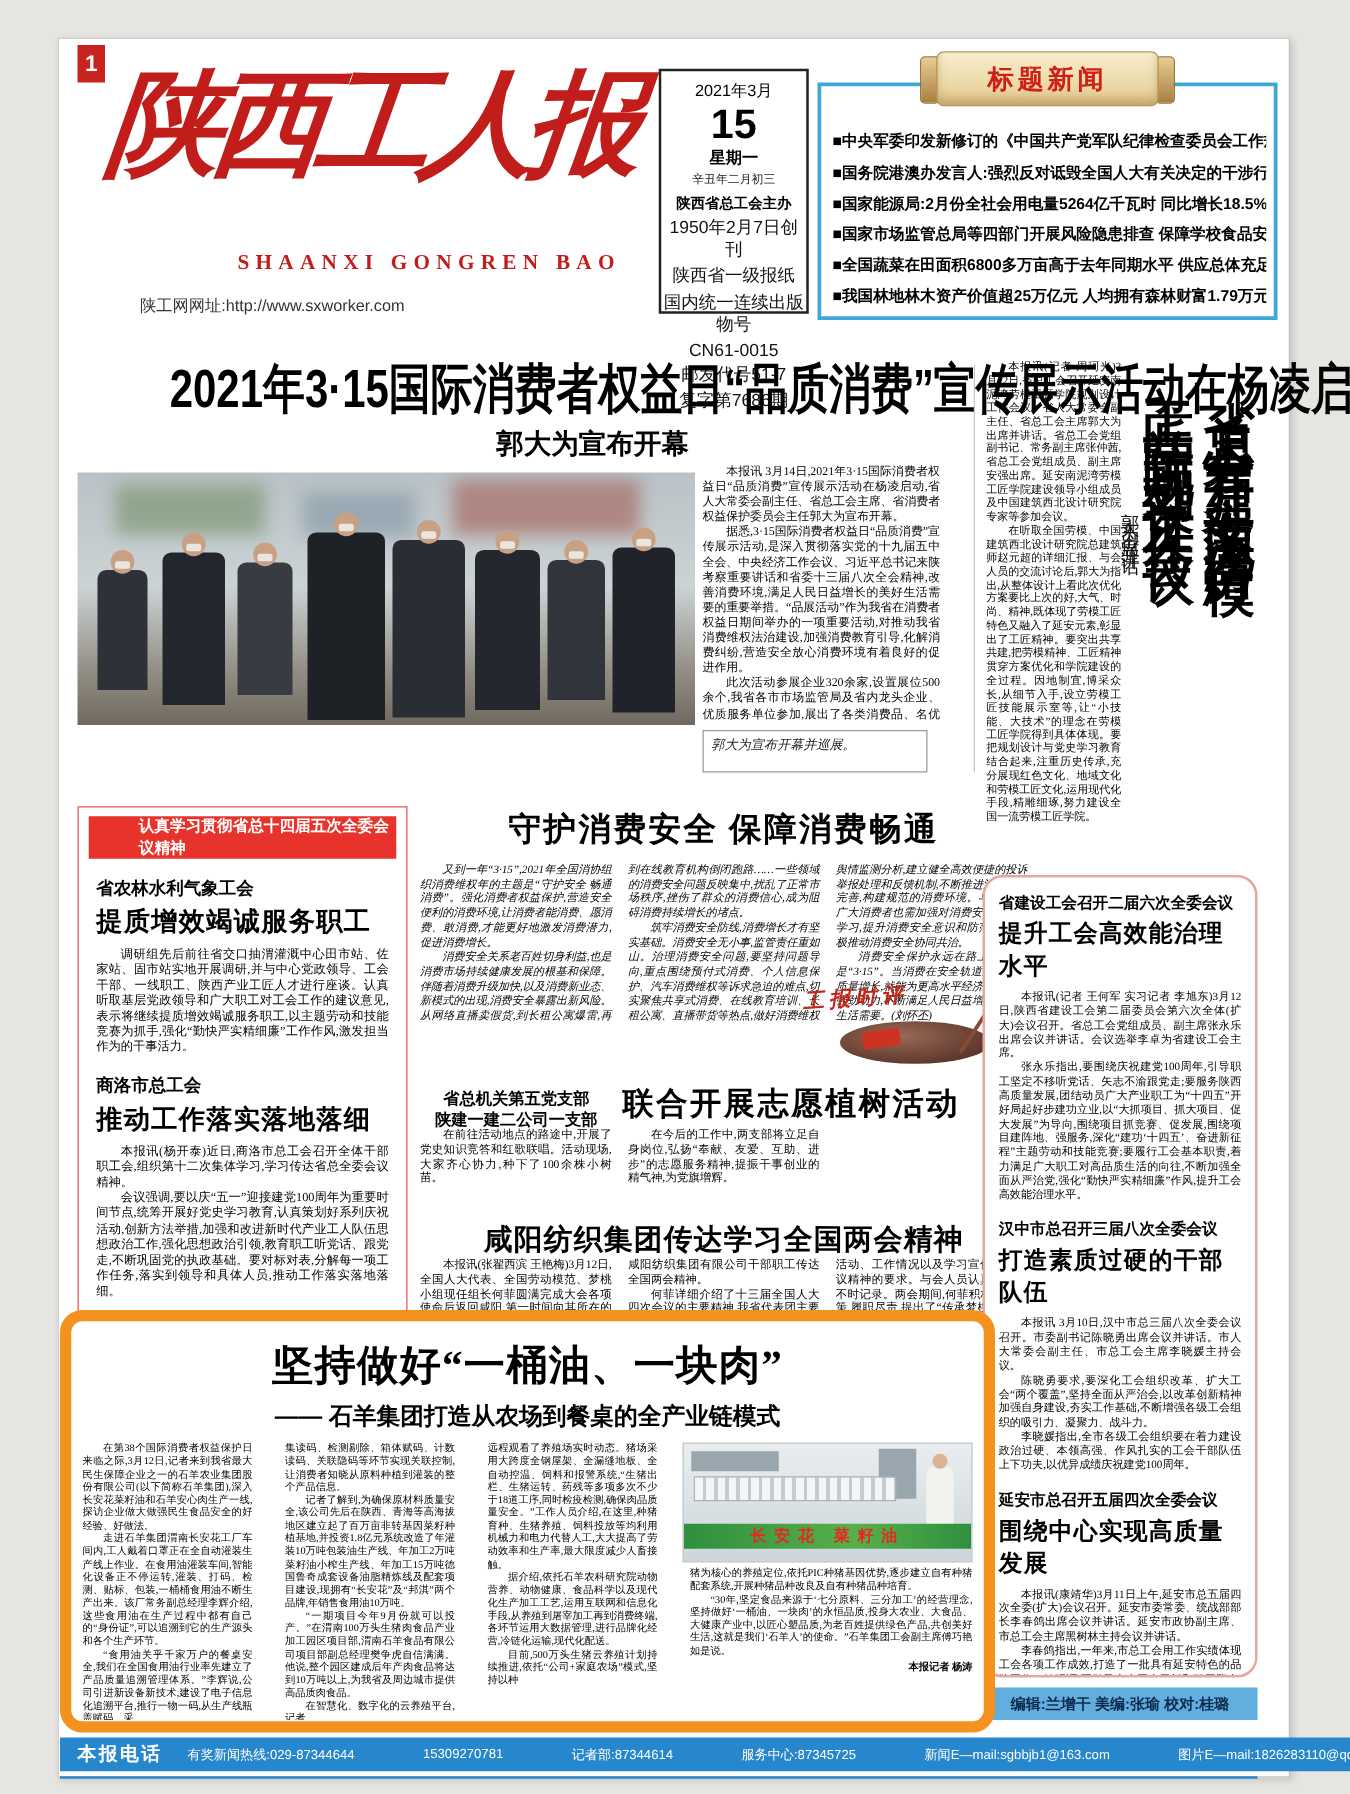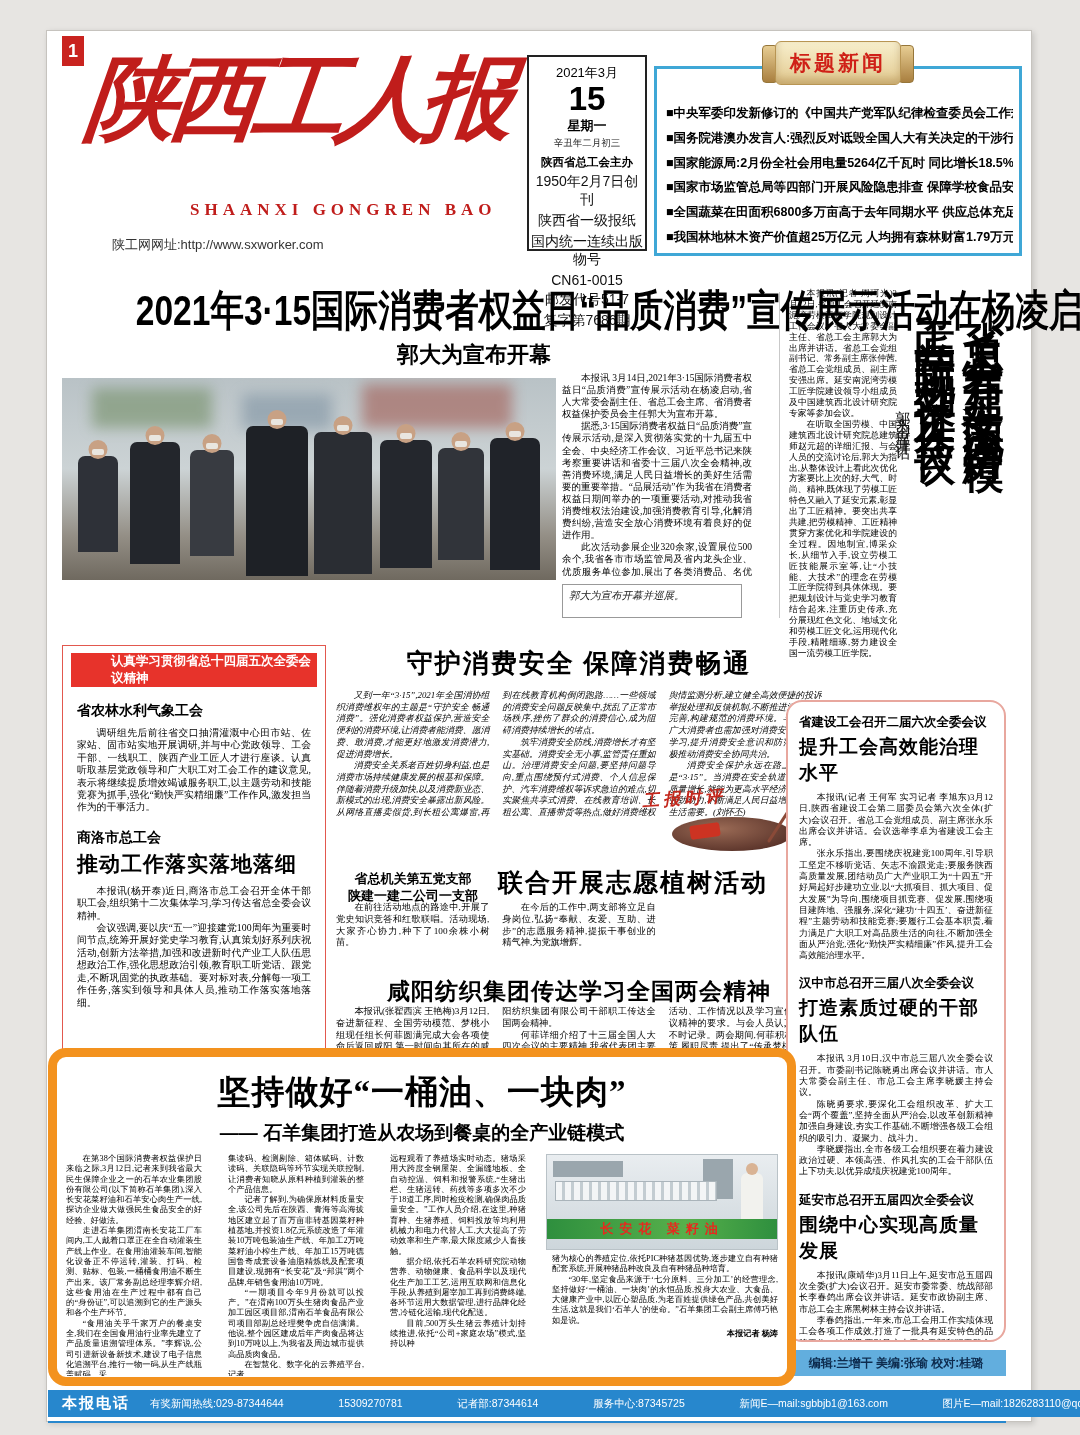--- a/index.html
+++ b/index.html
@@ -26,21 +26,21 @@
     border:2px solid #222; text-align:center; padding-top:7px; font-family:var(--sans); }
   .d-month{ font-size:13px; }
   .d-day{ font:bold 33px/34px var(--sans); }
   .d-week{ font:bold 13px var(--sans); margin-top:1px; }
   .d-lunar{ font-size:9.5px; color:#222; margin-top:2px; }
   .d-org{ font:bold 11.5px var(--sans); margin-top:5px; }
   .d-small{ font-size:14px; margin-top:3px; color:#111; }
 
   .hn-box{ position:absolute; left:654px; top:66px; width:368px; height:190px;
     border:3px solid #3fa7d6; background:#fff; }
-  .hn-scroll{ position:absolute; left:50%; top:-28px; transform:translateX(-50%); width:152px; height:46px; }
+  .hn-scroll{ position:absolute; left:50%; top:-28px; transform:translateX(-50%); width:204px; height:46px; }
   .hn-end{ position:absolute; top:4px; width:16px; height:38px;
     background:linear-gradient(180deg,#e7cd93,#a97f3f); border:1px solid #96763a; border-radius:4px; }
   .hn-end.l{ left:0; } .hn-end.r{ right:0; }
   .hn-paper{ position:absolute; left:13px; right:13px; top:0; height:44px;
     background:linear-gradient(180deg,#f8efcd,#e3ca90); border:1px solid #b89553; border-radius:6px;
     display:flex; align-items:center; justify-content:center; box-shadow:inset 0 -5px 8px rgba(140,100,40,.35); }
   .hn-title{ color:#cf2017; font:bold 21px var(--serif); letter-spacing:3px; }
   .hn-items{ position:absolute; left:9px; right:6px; top:32px; }
   .hn-items div{ font:bold 12.5px/24.8px var(--sans); color:#000; white-space:nowrap; overflow:hidden; }
 
@@ -230,20 +230,21 @@
   </div>
   <div class="nnw-vdeck">郭大为出席并讲话</div>
   <div class="nnw-vtitle">
     <div>省总工会召开延安南泥湾劳模</div>
     <div>工匠学院规划设计工作会议</div>
   </div>
 
   <div class="study-box">
     <div class="study-banner">认真学习贯彻省总十四届五次全委会议精神</div>
     <div class="study-kicker">省农林水利气象工会</div>
+    <div class="study-title">提质增效竭诚服务职工</div>
     <div class="study-body">
       <p class="p"></p>
 
       <p class="p">调研组先后前往省交口抽渭灌溉中心田市站、佐家站、固市站实地开展调研,并与中心党政领导、工会干部、一线职工、陕西产业工匠人才进行座谈。认真听取基层党政领导和广大职工对工会工作的建议意见,表示将继续提质增效竭诚服务职工,以主题劳动和技能竞赛为抓手,强化“勤快严实精细廉”工作作风,激发担当作为的干事活力。</p>
     </div>
     <div class="study-kicker">商洛市总工会</div>
     <div class="study-title">推动工作落实落地落细</div>
     <div class="study-body">
       <p class="p">本报讯(杨开泰)近日,商洛市总工会召开全体干部职工会,组织第十二次集体学习,学习传达省总全委会议精神。</p>
       <p class="p">会议强调,要以庆“五一”迎接建党100周年为重要时间节点,统筹开展好党史学习教育,认真策划好系列庆祝活动,创新方法举措,加强和改进新时代产业工人队伍思想政治工作,强化思想政治引领,教育职工听党话、跟党走,不断巩固党的执政基础。要对标对表,分解每一项工作任务,落实到领导和具体人员,推动工作落实落地落细。</p>
@@ -270,21 +271,21 @@
     <div>陕建一建二公司一支部</div>
   </div>
   <div class="tp-title">联合开展志愿植树活动</div>
   <div class="tp-body">
     <p class="p">在前往活动地点的路途中,开展了党史知识竞答和红歌联唱。活动现场,大家齐心协力,种下了100余株小树苗。</p>
     <p class="p">在今后的工作中,两支部将立足自身岗位,弘扬“奉献、友爱、互助、进步”的志愿服务精神,提振干事创业的精气神,为党旗增辉。</p>
   </div>
 
   <div class="xy-title">咸阳纺织集团传达学习全国两会精神</div>
   <div class="xy-body">
-    <p class="p">本报讯(张翟西滨 王艳梅)3月12日,奋进新征程、全国劳动模范、梦桃小组现任组长何菲圆满完成大会各项使命后返回咸阳,第一时间向其所在的咸阳纺织集团有限公司干部职工传达全国两会精神。</p>
+    <p class="p">本报讯(张翟西滨 王艳梅)3月12日,全国人大代表、全国劳动模范、梦桃小组现任组长何菲圆满完成大会各项使命后返回咸阳,第一时间向其所在的咸阳纺织集团有限公司干部职工传达全国两会精神。</p>
     <p class="p">何菲详细介绍了十三届全国人大四次会议的主要精神,我省代表团主要活动、工作情况以及学习宣传贯彻会议精神的要求。与会人员认真听讲、不时记录。两会期间,何菲积极建言献策,履职尽责,提出了“传承梦桃精神,加强产业工人在岗培训”等建议,受到《工人日报》《陕西工人报》等媒体高度关注。</p>
   </div>
 
   <div class="sb-box">
     <div class="sb-art">
       <div class="sb-kicker">省建设工会召开二届六次全委会议</div>
       <div class="sb-title">提升工会高效能治理水平</div>
       <div class="sb-body">
         <p class="p">本报讯(记者 王何军 实习记者 李旭东)3月12日,陕西省建设工会第二届委员会第六次全体(扩大)会议召开。省总工会党组成员、副主席张永乐出席会议并讲话。会议选举李卓为省建设工会主席。</p>
         <p class="p">张永乐指出,要围绕庆祝建党100周年,引导职工坚定不移听党话、矢志不渝跟党走;要服务陕西高质量发展,团结动员广大产业职工为“十四五”开好局起好步建功立业,以“大抓项目、抓大项目、促大发展”为导向,围绕项目抓竞赛、促发展,围绕项目建阵地、强服务,深化“建功‘十四五’、奋进新征程”主题劳动和技能竞赛;要履行工会基本职责,着力满足广大职工对高品质生活的向往,不断加强全面从严治党,强化“勤快严实精细廉”作风,提升工会高效能治理水平。</p>

